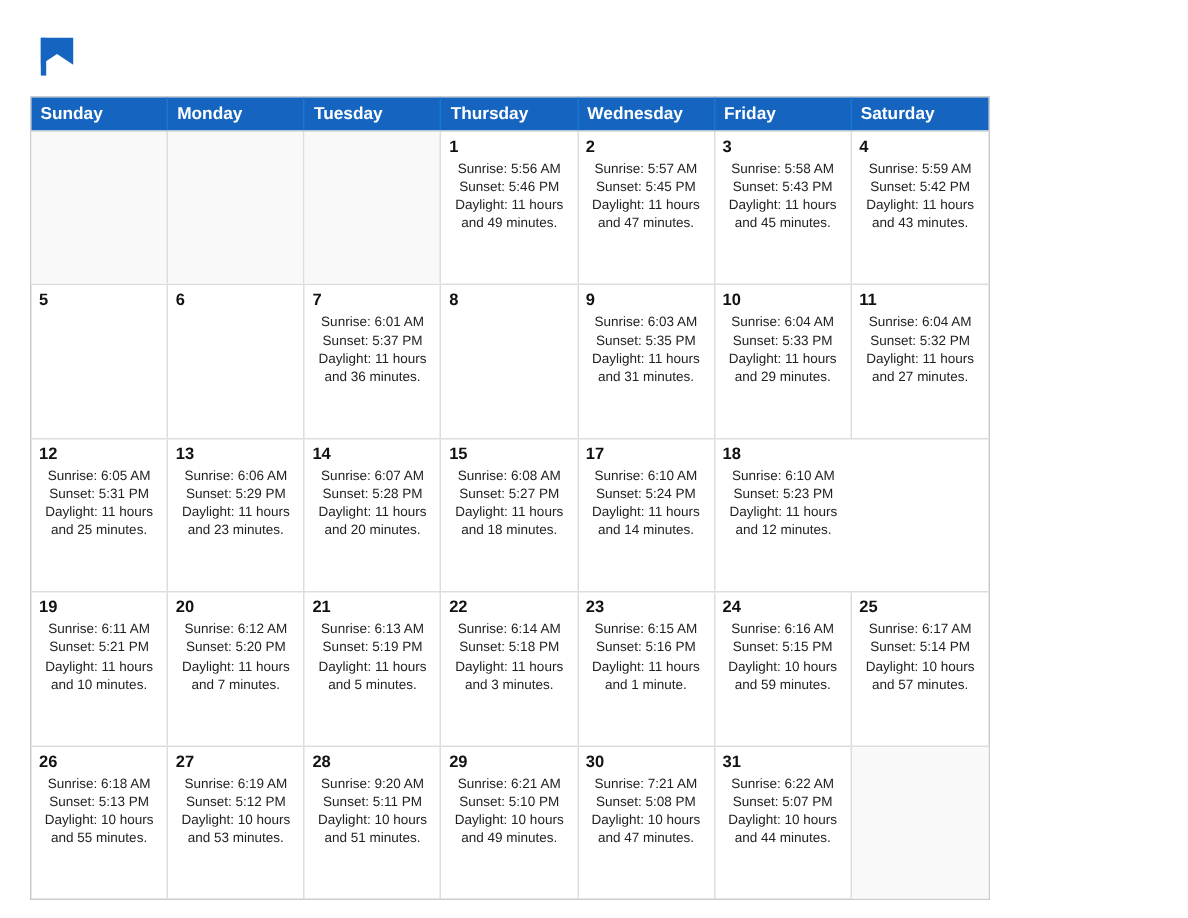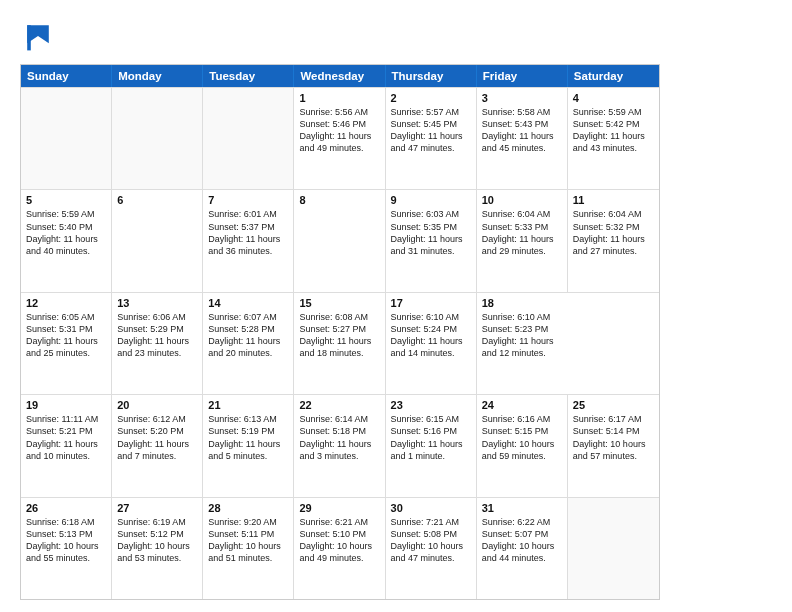--- a/index.html
+++ b/index.html
@@ -88,20 +88,21 @@
     .cell-day {
       font-size: 11px;
       font-weight: bold;
       margin-bottom: 2px;
       color: #111;
     }
     .cell-info {
       font-size: 9px;
       color: #222;
       line-height: 1.35;
+      text-align: center;
     }
   </style>
 </head>
 <body>
 
 <div class="page">
   <div class="header">
     <div class="logo">
       <svg class="logo-icon" viewBox="0 0 40 40">
 
@@ -117,22 +118,22 @@
       <div class="month-title"></div>
       <div class="location"></div>
     </div>
   </div>
 
   <div class="calendar">
     <div class="cal-header-row">
     <div class="cal-header-cell">Sunday</div>
         <div class="cal-header-cell">Monday</div>
         <div class="cal-header-cell">Tuesday</div>
+        <div class="cal-header-cell">Thursday</div>
         <div class="cal-header-cell">Wednesday</div>
-        <div class="cal-header-cell">Thursday</div>
         <div class="cal-header-cell">Friday</div>
         <div class="cal-header-cell">Saturday</div>
       </div>
     <div class="cal-body">
     <div class="cal-row">
           <div class="cal-cell empty"></div>
           <div class="cal-cell empty"></div>
           <div class="cal-cell empty"></div>
           <div class="cal-cell">
             <div class="cell-day">1</div>
@@ -159,24 +160,20 @@
             <div class="cell-day">4</div>
             <div class="cell-info">Sunrise: 5:59 AM
 Sunset: 5:42 PM
 Daylight: 11 hours
 and 43 minutes.</div>
           </div>
         </div>
         <div class="cal-row">
           <div class="cal-cell">
             <div class="cell-day">5</div>
-            <div class="cell-info">Sunrise: 5:59 AM
-Sunset: 5:40 PM
-Daylight: 11 hours
-and 40 minutes.</div>
           </div>
           <div class="cal-cell">
             <div class="cell-day">6</div>
           </div>
           <div class="cal-cell">
             <div class="cell-day">7</div>
             <div class="cell-info">Sunrise: 6:01 AM
 Sunset: 5:37 PM
 Daylight: 11 hours
 and 36 minutes.</div>
@@ -246,21 +243,21 @@
             <div class="cell-day">18</div>
             <div class="cell-info">Sunrise: 6:10 AM
 Sunset: 5:23 PM
 Daylight: 11 hours
 and 12 minutes.</div>
           </div>
         </div>
         <div class="cal-row">
           <div class="cal-cell">
             <div class="cell-day">19</div>
-            <div class="cell-info">Sunrise: 11:11 AM
+            <div class="cell-info">Sunrise: 6:11 AM
 Sunset: 5:21 PM
 Daylight: 11 hours
 and 10 minutes.</div>
           </div>
           <div class="cal-cell">
             <div class="cell-day">20</div>
             <div class="cell-info">Sunrise: 6:12 AM
 Sunset: 5:20 PM
 Daylight: 11 hours
 and 7 minutes.</div>

